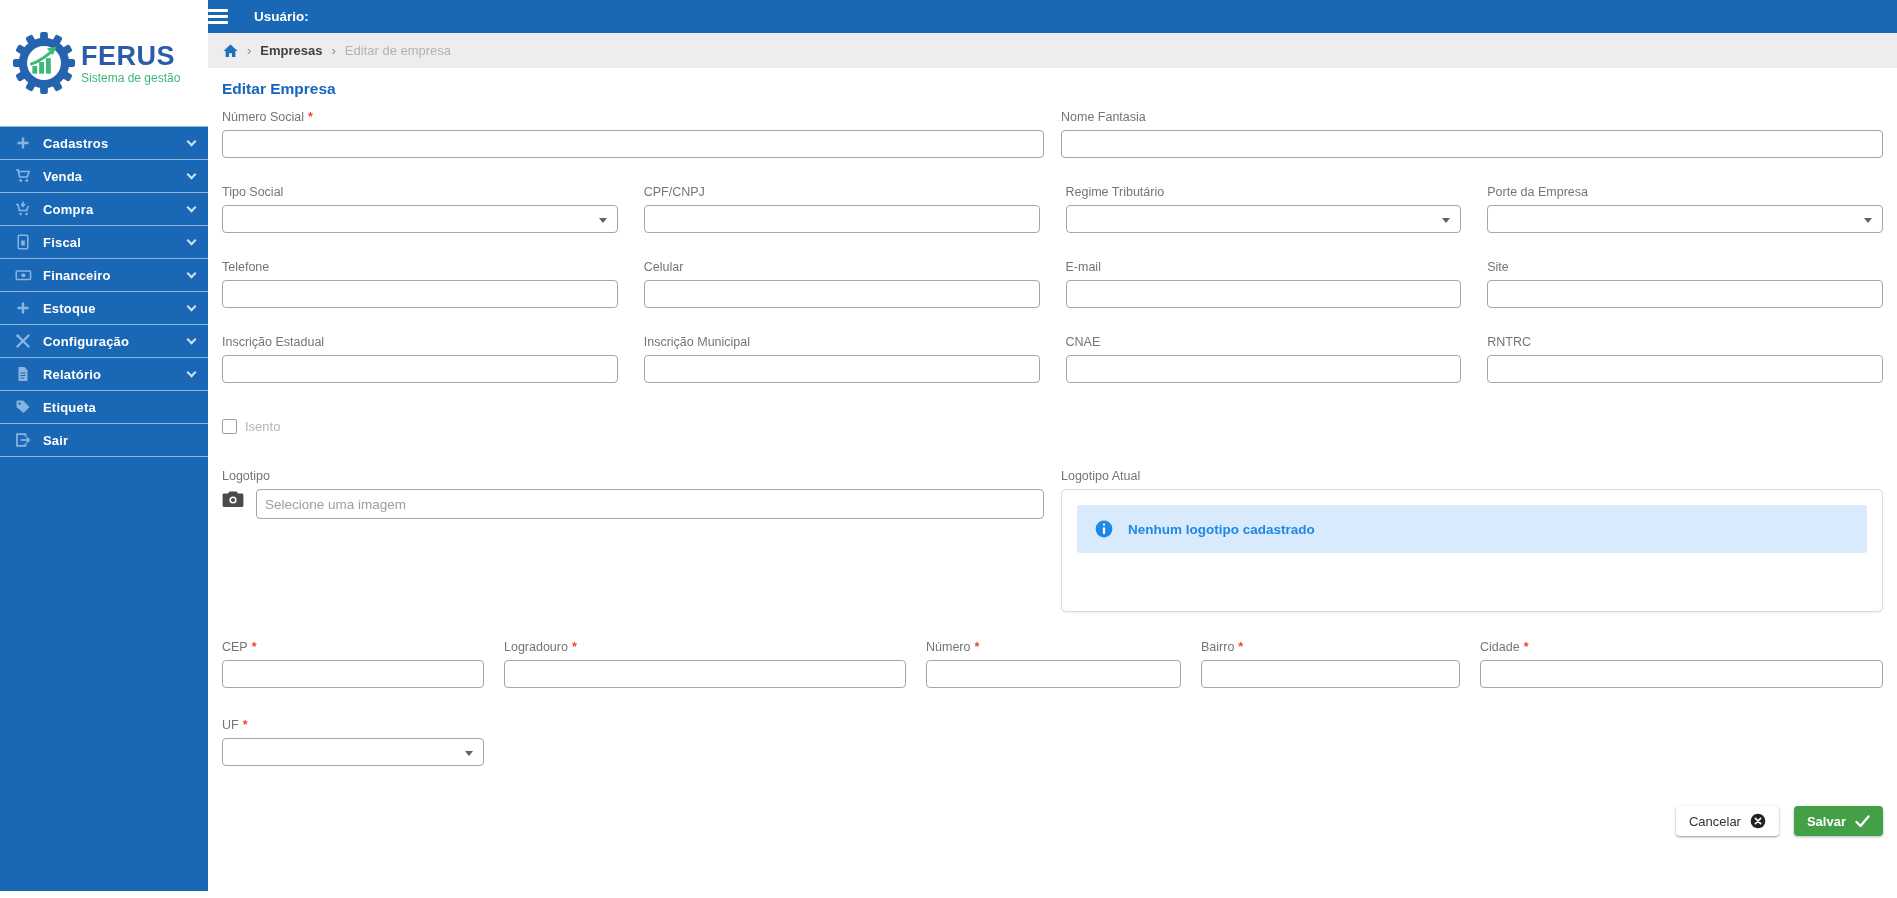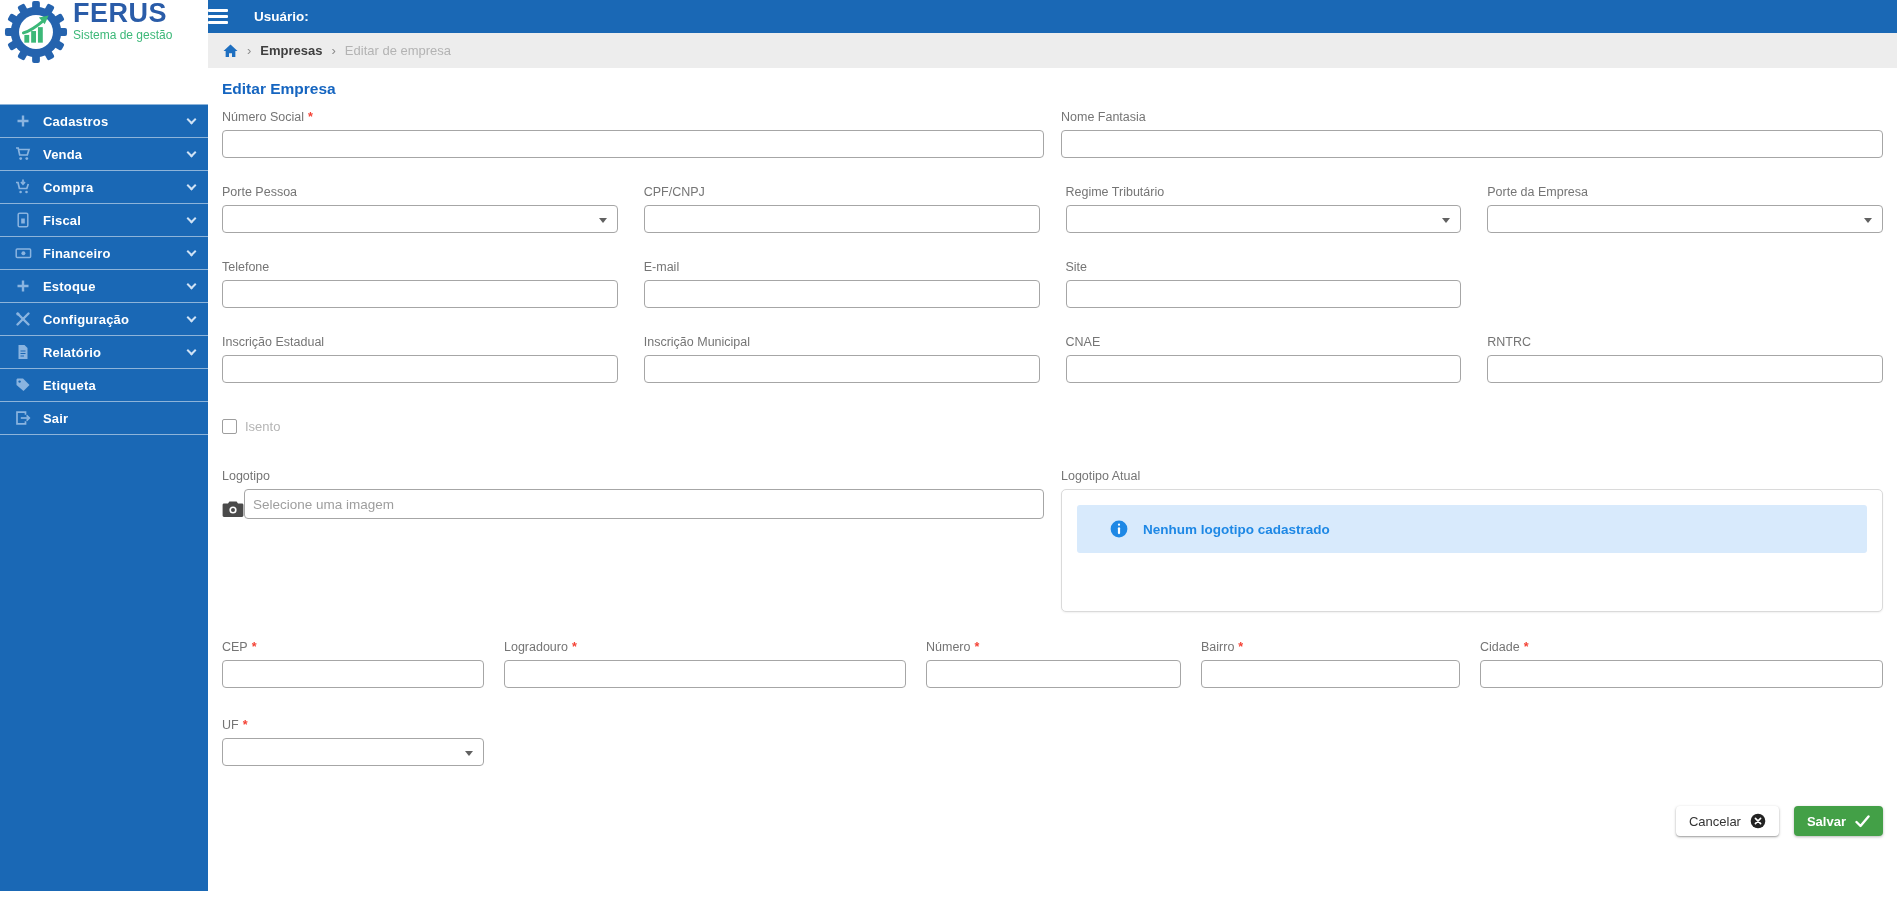--- a/index.html
+++ b/index.html
@@ -16,21 +16,21 @@
     --alert-blue:#1e88e5;
   }
   *{box-sizing:border-box}
   html,body{margin:0;padding:0}
   body{
     width:1897px;height:898px;overflow:hidden;background:#fff;
     font-family:"Liberation Sans","DejaVu Sans",sans-serif;position:relative;
   }
   
   .sidebar{position:absolute;left:0;top:0;width:208px;height:891px;background:var(--blue);z-index:5}
-  .logo-panel{height:104px;background:#fff;display:flex;align-items:flex-start;padding-left:4px;gap:5px}
+  .logo-panel{height:126px;background:#fff;display:flex;align-items:center;padding-left:12px;gap:5px}
   .logo-text{display:flex;flex-direction:column;line-height:1}
   .brand-name{font-size:27px;font-weight:700;color:#2a5ca8;letter-spacing:.5px}
   .brand-tagline{font-size:12px;color:#3cb878;margin-top:2px}
   .menu{border-bottom:1px solid var(--divider)}
   .menu-item{height:33px;display:flex;align-items:center;padding:0 13px 0 14px;border-top:1px solid var(--divider);cursor:pointer;color:#fff}
   .mi-icon{width:18px;height:16px;margin-right:11px;display:flex;align-items:center;justify-content:center;color:var(--icon-blue)}
   .mi-icon svg{display:block}
   .mi-label{font-size:13px;font-weight:700;letter-spacing:.2px}
   .chev{margin-left:auto;width:7px;height:7px;border-right:2px solid #cfe2f5;border-bottom:2px solid #cfe2f5;transform:rotate(45deg);margin-top:-4px}
   
@@ -52,25 +52,25 @@
   .tinput::placeholder{color:#9e9e9e}
   .select{height:28px;width:100%;border:1px solid var(--border-gray);border-radius:4px;position:relative;background:#fff;cursor:pointer}
   .caret{position:absolute;right:10px;top:12px;width:0;height:0;border-left:4.5px solid transparent;border-right:4.5px solid transparent;border-top:5px solid #616161}
   .grid-2{display:grid;grid-template-columns:1fr 1fr;column-gap:17px;margin-top:12px}
   .grid-4{display:grid;grid-template-columns:repeat(4,1fr);column-gap:26px;margin-top:27px}
   .isento-row{margin-top:36px}
   .checkbox{display:inline-flex;align-items:flex-end;gap:8px;cursor:pointer}
   .checkbox input{appearance:none;-webkit-appearance:none;width:15px;height:15px;border:1px solid #9e9e9e;border-radius:2px;background:#fff;margin:0;cursor:pointer}
   .checkbox .cb-label{font-size:13px;color:#b5b5b5}
   .logo-row{display:grid;grid-template-columns:1fr 1fr;column-gap:17px;margin-top:31px}
-  .logo-input-row{display:flex;align-items:flex-end;}
+  .logo-input-row{display:flex;align-items:flex-start;gap:12px}
   .logo-input-row .tinput{height:30px;font-size:13.5px}
   .camera{flex:0 0 auto;color:#4a4a4a;display:flex}
   .card{height:123px;border:1px solid #dadada;border-radius:5px;box-shadow:0 1px 2px rgba(0,0,0,.06);padding:15px;background:#fff}
-  .alert{height:48px;background:var(--alert-bg);border-radius:3px;display:flex;align-items:center;gap:15px;padding:0 33px;color:var(--alert-blue);font-size:13.5px;font-weight:600}
+  .alert{height:48px;background:var(--alert-bg);border-radius:3px;display:flex;align-items:center;gap:15px;padding:0 18px;color:var(--alert-blue);font-size:13.5px;font-weight:600}
   .addr-row{display:grid;grid-template-columns:262px 402px 255px 259px 1fr;column-gap:20px;margin-top:28px}
   .uf-row{display:grid;grid-template-columns:262px 262px;column-gap:18px;margin-top:30px}
   .actions{display:flex;justify-content:flex-end;align-items:center;gap:15px;margin-top:40px}
   .btn{height:30px;border:none;border-radius:4px;display:inline-flex;align-items:center;gap:9px;padding:0 13px;font-size:13px;font-family:inherit;cursor:pointer}
   .btn-cancel{background:#fff;color:#333;box-shadow:0 1px 3px rgba(0,0,0,.28),0 1px 1px rgba(0,0,0,.16)}
   .btn-save{background:var(--green);color:#fff;font-weight:700;box-shadow:0 1px 3px rgba(0,0,0,.28)}
 </style>
 </head>
 <body>
 
@@ -239,21 +239,21 @@
         <input class="tinput" type="text" value="" style="">
       </div>
       <div class="field">
         <label><span>Nome Fantasia</span></label>
         <input class="tinput" type="text" value="" style="">
       </div>
     </div>
 
     <div class="grid-4">
       <div class="field">
-        <label><span>Porte Pessoa</span></label>
+        <label><span>Tipo Social</span></label>
         <div class="select">
             <span class="caret"></span>
           </div>
       </div>
       <div class="field">
         <label><span>CPF/CNPJ</span></label>
         <input class="tinput" type="text" value="" style="">
       </div>
       <div class="field">
         <label><span>Regime Tributário</span></label>
@@ -265,20 +265,24 @@
         <label><span>Porte da Empresa</span></label>
         <div class="select">
             <span class="caret"></span>
           </div>
       </div>
     </div>
 
     <div class="grid-4">
       <div class="field">
         <label><span>Telefone</span></label>
+        <input class="tinput" type="text" value="" style="">
+      </div>
+      <div class="field">
+        <label><span>Celular</span></label>
         <input class="tinput" type="text" value="" style="">
       </div>
       <div class="field">
         <label><span>E-mail</span></label>
         <input class="tinput" type="text" value="" style="">
       </div>
       <div class="field">
         <label><span>Site</span></label>
         <input class="tinput" type="text" value="" style="">
       </div>

